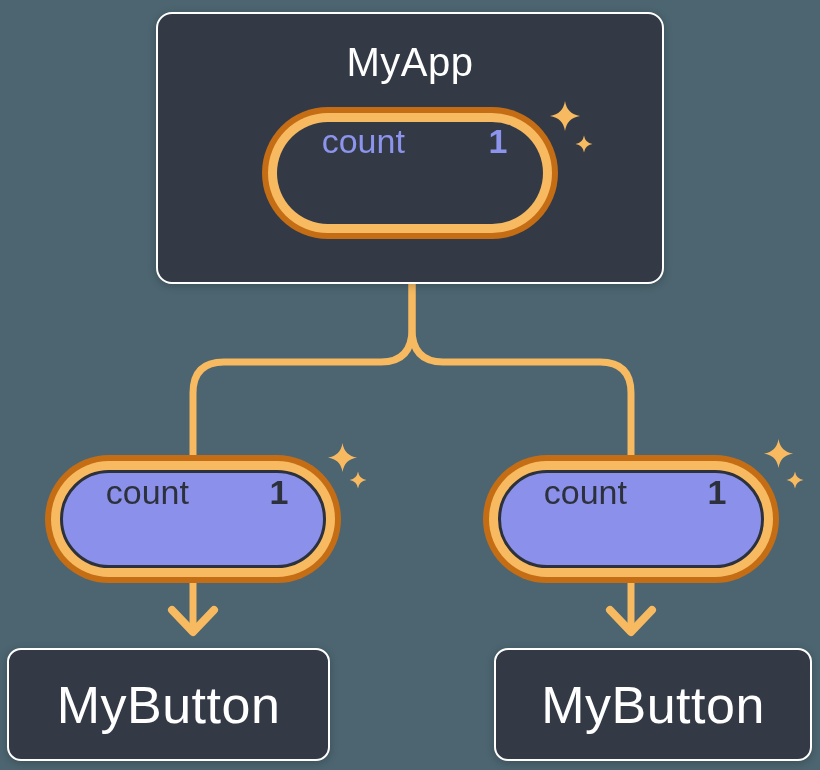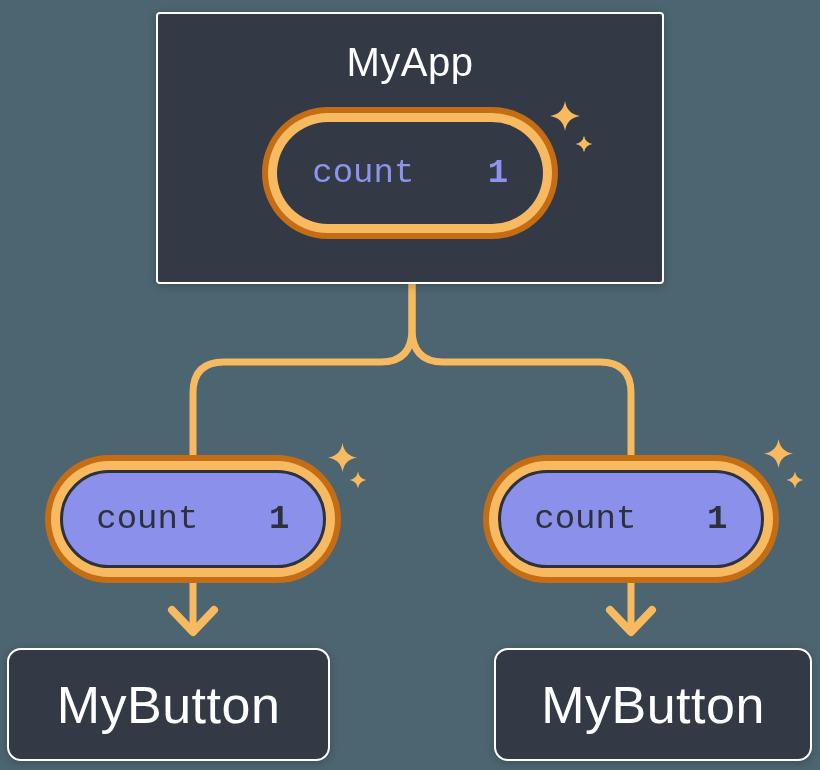--- a/index.html
+++ b/index.html
@@ -34,21 +34,21 @@
     stroke:var(--orange-light);
     stroke-width:8;
     fill:none;
     stroke-linecap:round;
     stroke-linejoin:round;
   }
   .node{
     position:absolute;z-index:2;
     background:var(--node-bg);
     border:2.5px solid var(--node-border);
-    border-radius:4px;
+    border-radius:16px;
     box-sizing:border-box;
     box-shadow:0 2px 8px rgba(0,0,0,0.22);
   }
   .node-app{left:156px;top:12px;width:508px;height:272px;}
   .node-title{
     margin-top:26px;
     text-align:center;
     font-size:40px;
     font-weight:500;
     letter-spacing:0.5px;
@@ -78,24 +78,23 @@
     width:100%;height:100%;
     border-radius:999px;
     background:var(--orange-light);
     padding:9px;
     box-sizing:border-box;
   }
   .pill-body{
     width:100%;height:100%;
     border-radius:999px;
     display:flex;
-    align-items:center;
+    align-items:flex-start;
     overflow:hidden;
     box-sizing:border-box;
-    font-family:Liberation Mono, monospace;
   }
   .pill-dark .pill-body{ background:var(--node-bg); }
   .pill-dark .pill-divider{ background:var(--orange-light); }
   .pill-dark .pill-label,.pill-dark .pill-value{ color:var(--periwinkle-text); }
   .pill-lite .pill-body{
     background:var(--periwinkle);
     border:3px solid var(--ink-dark);
   }
   .pill-lite .pill-divider{ background:var(--ink-dark); }
   .pill-lite .pill-label,.pill-lite .pill-value{ color:var(--ink-dark); }

